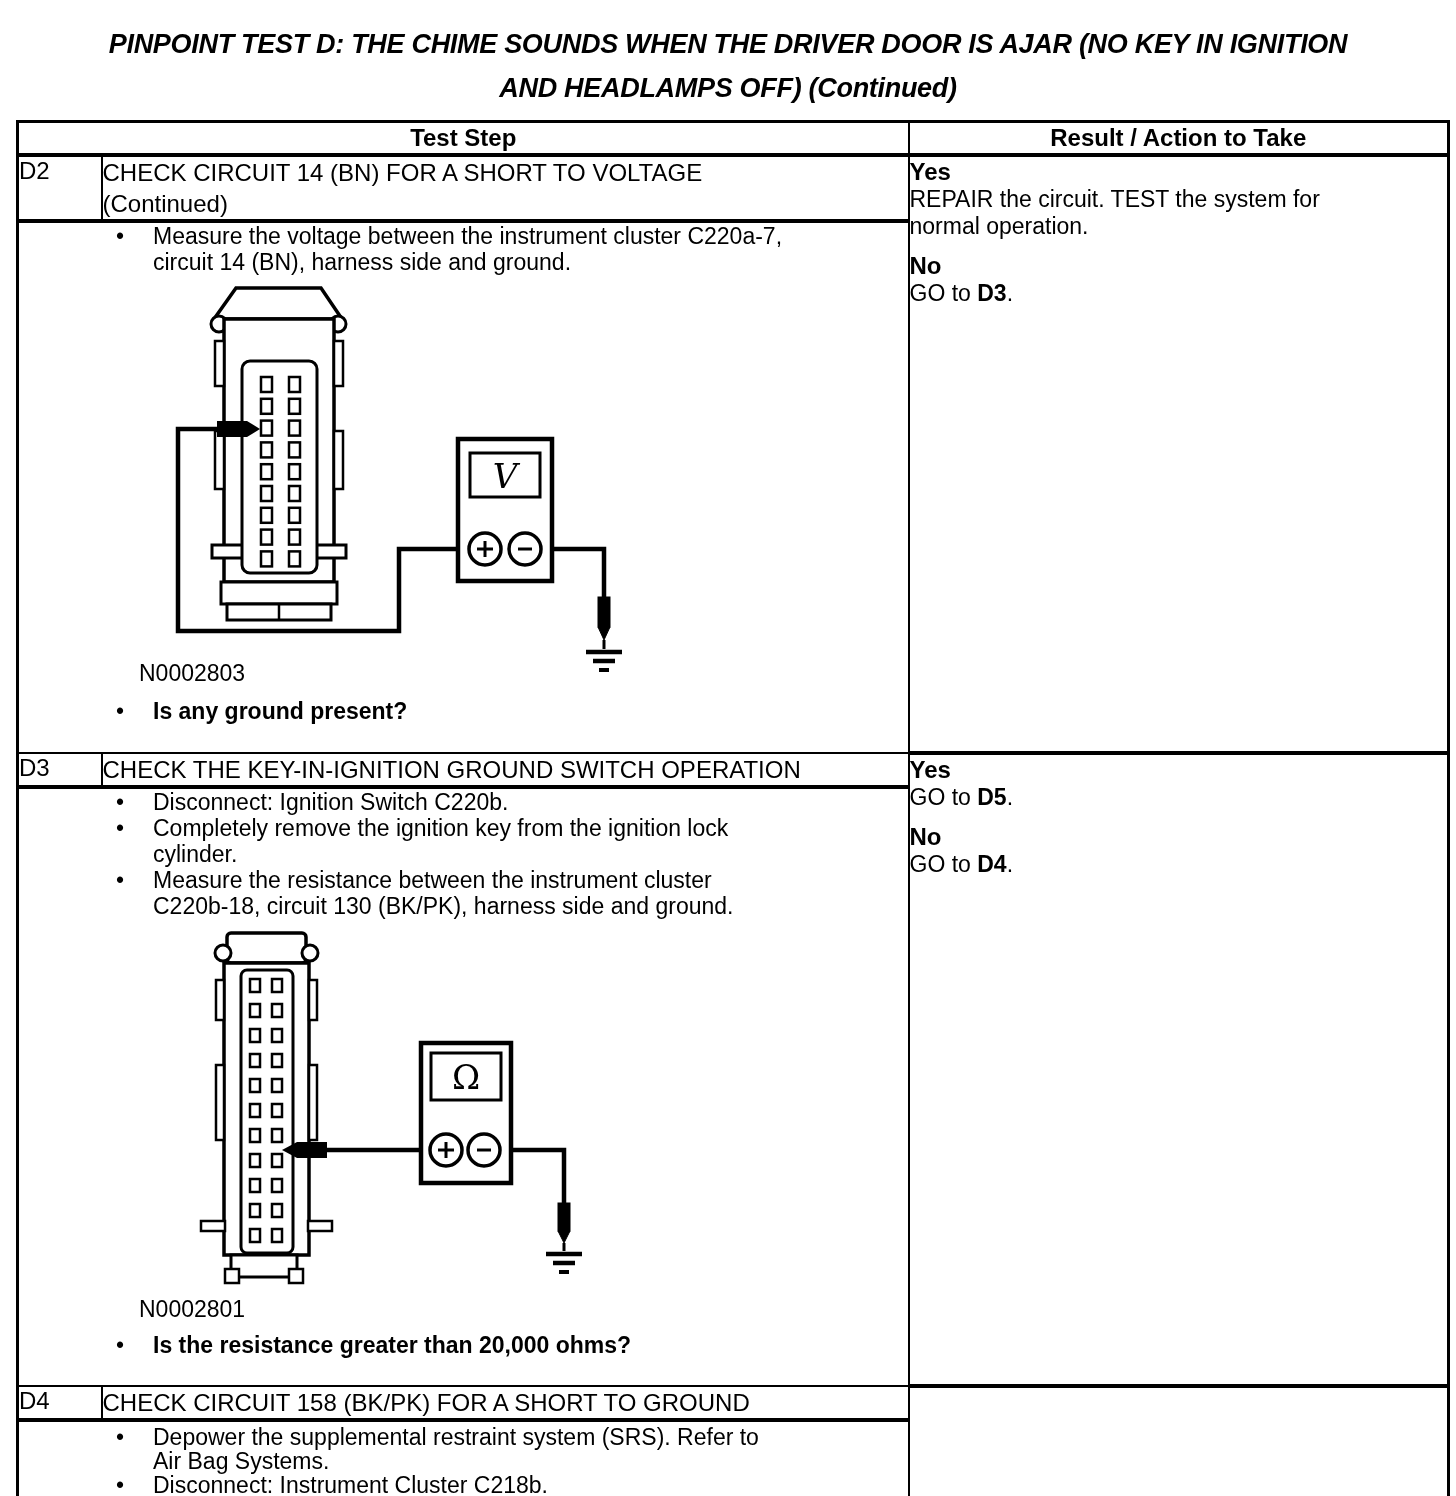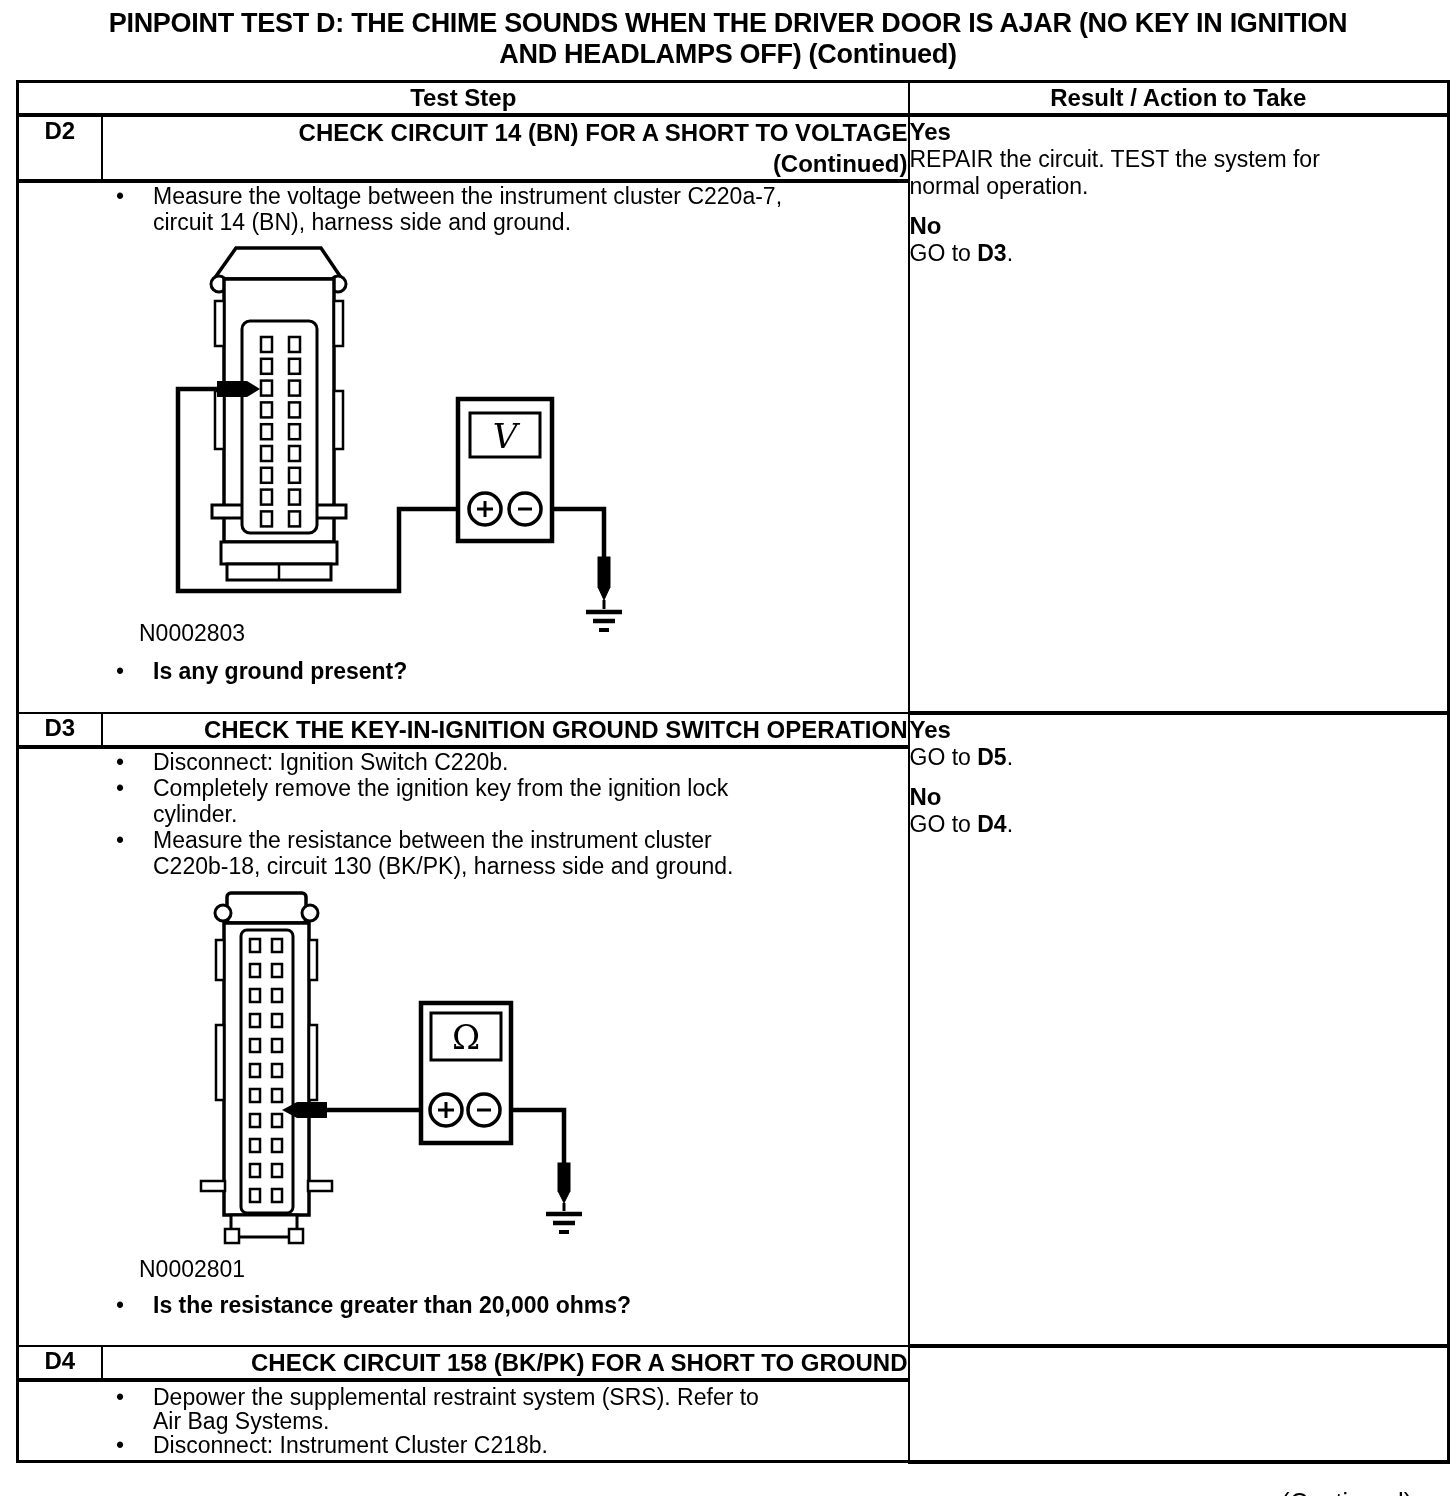--- a/index.html
+++ b/index.html
@@ -3,43 +3,43 @@
 <meta charset="utf-8">
 <style>
   html,body { margin:0; padding:0; background:#ffffff; }
   body {
     width:1456px; height:1496px;
     color:#000;
     font-family:"Liberation Sans", sans-serif;
     -webkit-font-smoothing:antialiased;
   }
   .page-title {
-    padding-top:8px;
+    padding-top:22px;
     font-size:27px; font-weight:bold; letter-spacing:-0.3px;
-    line-height:31px; text-align:center; white-space:pre-line;
+    line-height:44px; text-align:center; white-space:pre-line;font-style:italic;
   }
   table.pt {
     border-collapse:collapse; table-layout:fixed;
     margin:10px 0 16px 16px; width:1431px;
     border:3px solid #000;
   }
   table.pt td { border:2.5px solid #000; vertical-align:top; padding:0; }
   tr.hdr td {
     height:30px; vertical-align:middle; text-align:center;
     font-size:24px; font-weight:bold;
     border-bottom-width:4px;
   }
   tr.trow td { border-bottom-width:4px; }
   td.code {
-    text-align:center; font-weight:bold; font-size:24px;
+    text-align:left; font-weight:normal; font-size:24px;
     padding-top:4px; vertical-align:top;
   }
   td.title-cell {
-    font-size:24px; font-weight:bold; line-height:31px;
-    padding:3px 10px 4px 13px; white-space:pre-line;text-align:right;
+    font-size:24px; font-weight:normal; line-height:31px;
+    padding:3px 10px 4px 13px; white-space:pre-line;
   }
   td.content { padding:8px 4px 0 0; }
   td.content.tight { padding-top:3px; }
   .bullet { display:flex; font-size:23px; line-height:26px; padding-left:97px; }
   td.content.tight .bullet { line-height:24px; }
   .bullet .mk { width:37px; flex:none; }
   .bullet .bt { white-space:pre-line; }
   .bullet.q { margin-top:7px; }
   .bullet.q .bt { font-weight:bold; }
   svg.fig { display:block; margin:6px 0 0 110px; }

